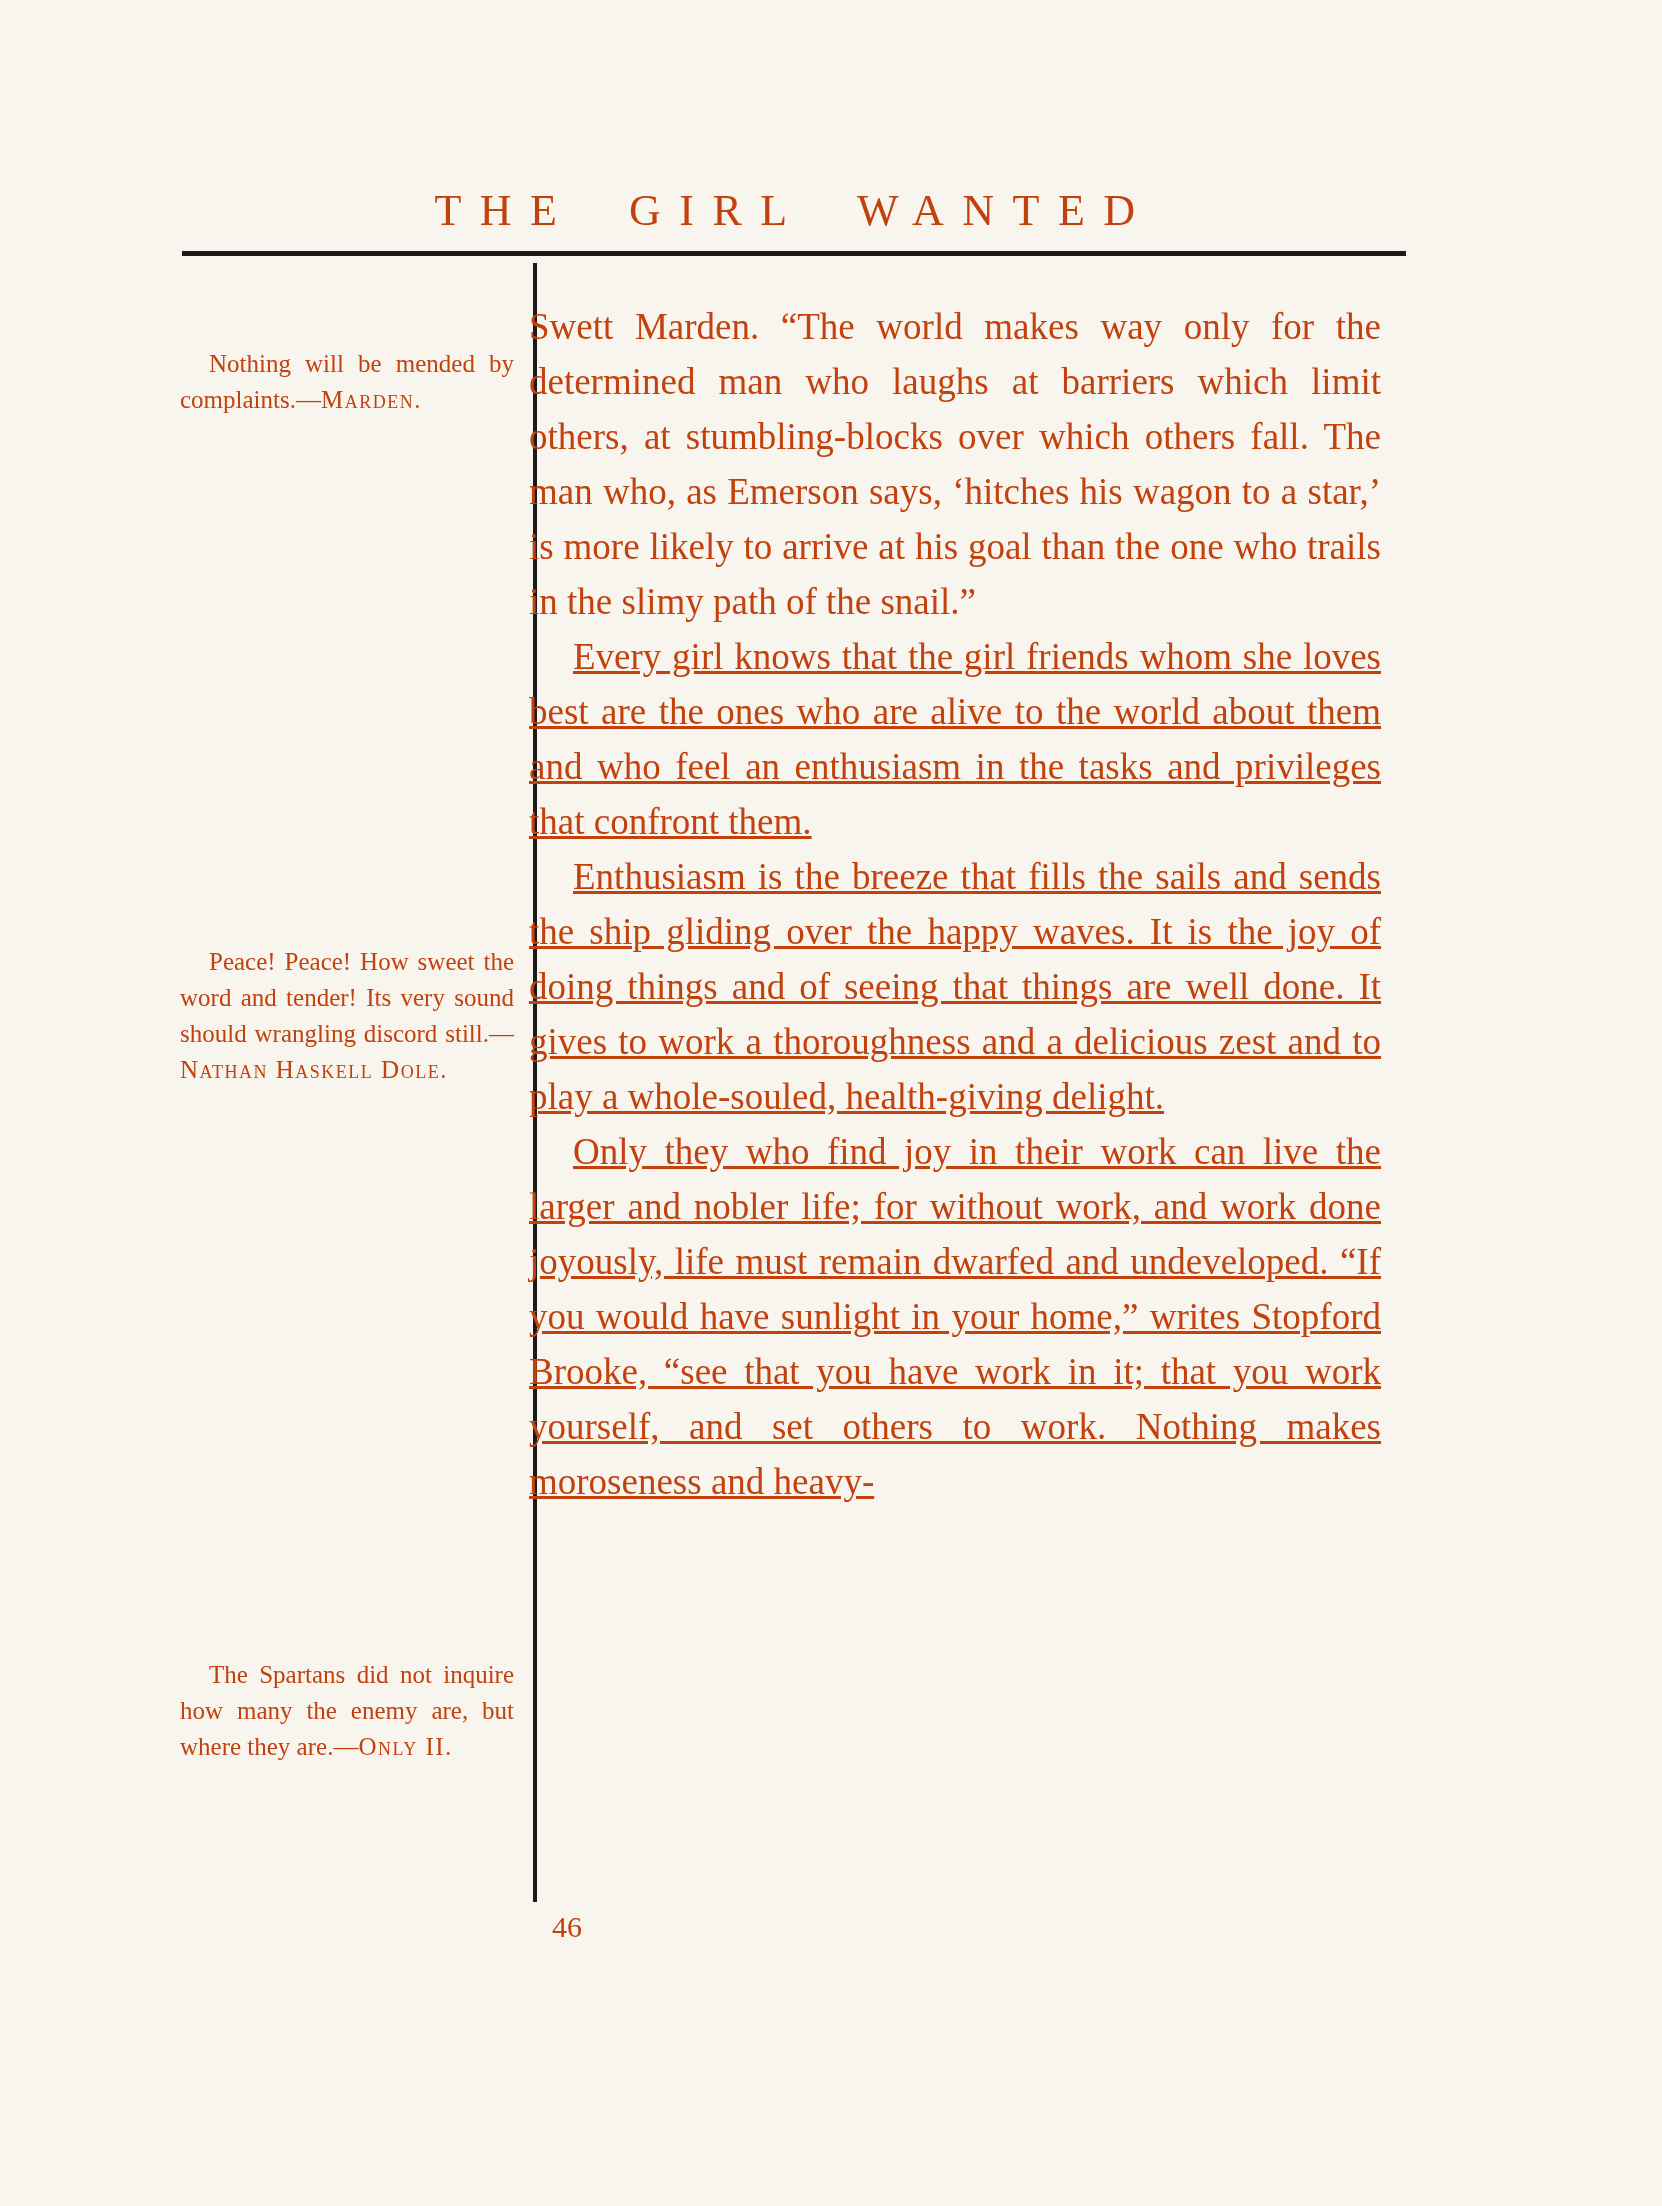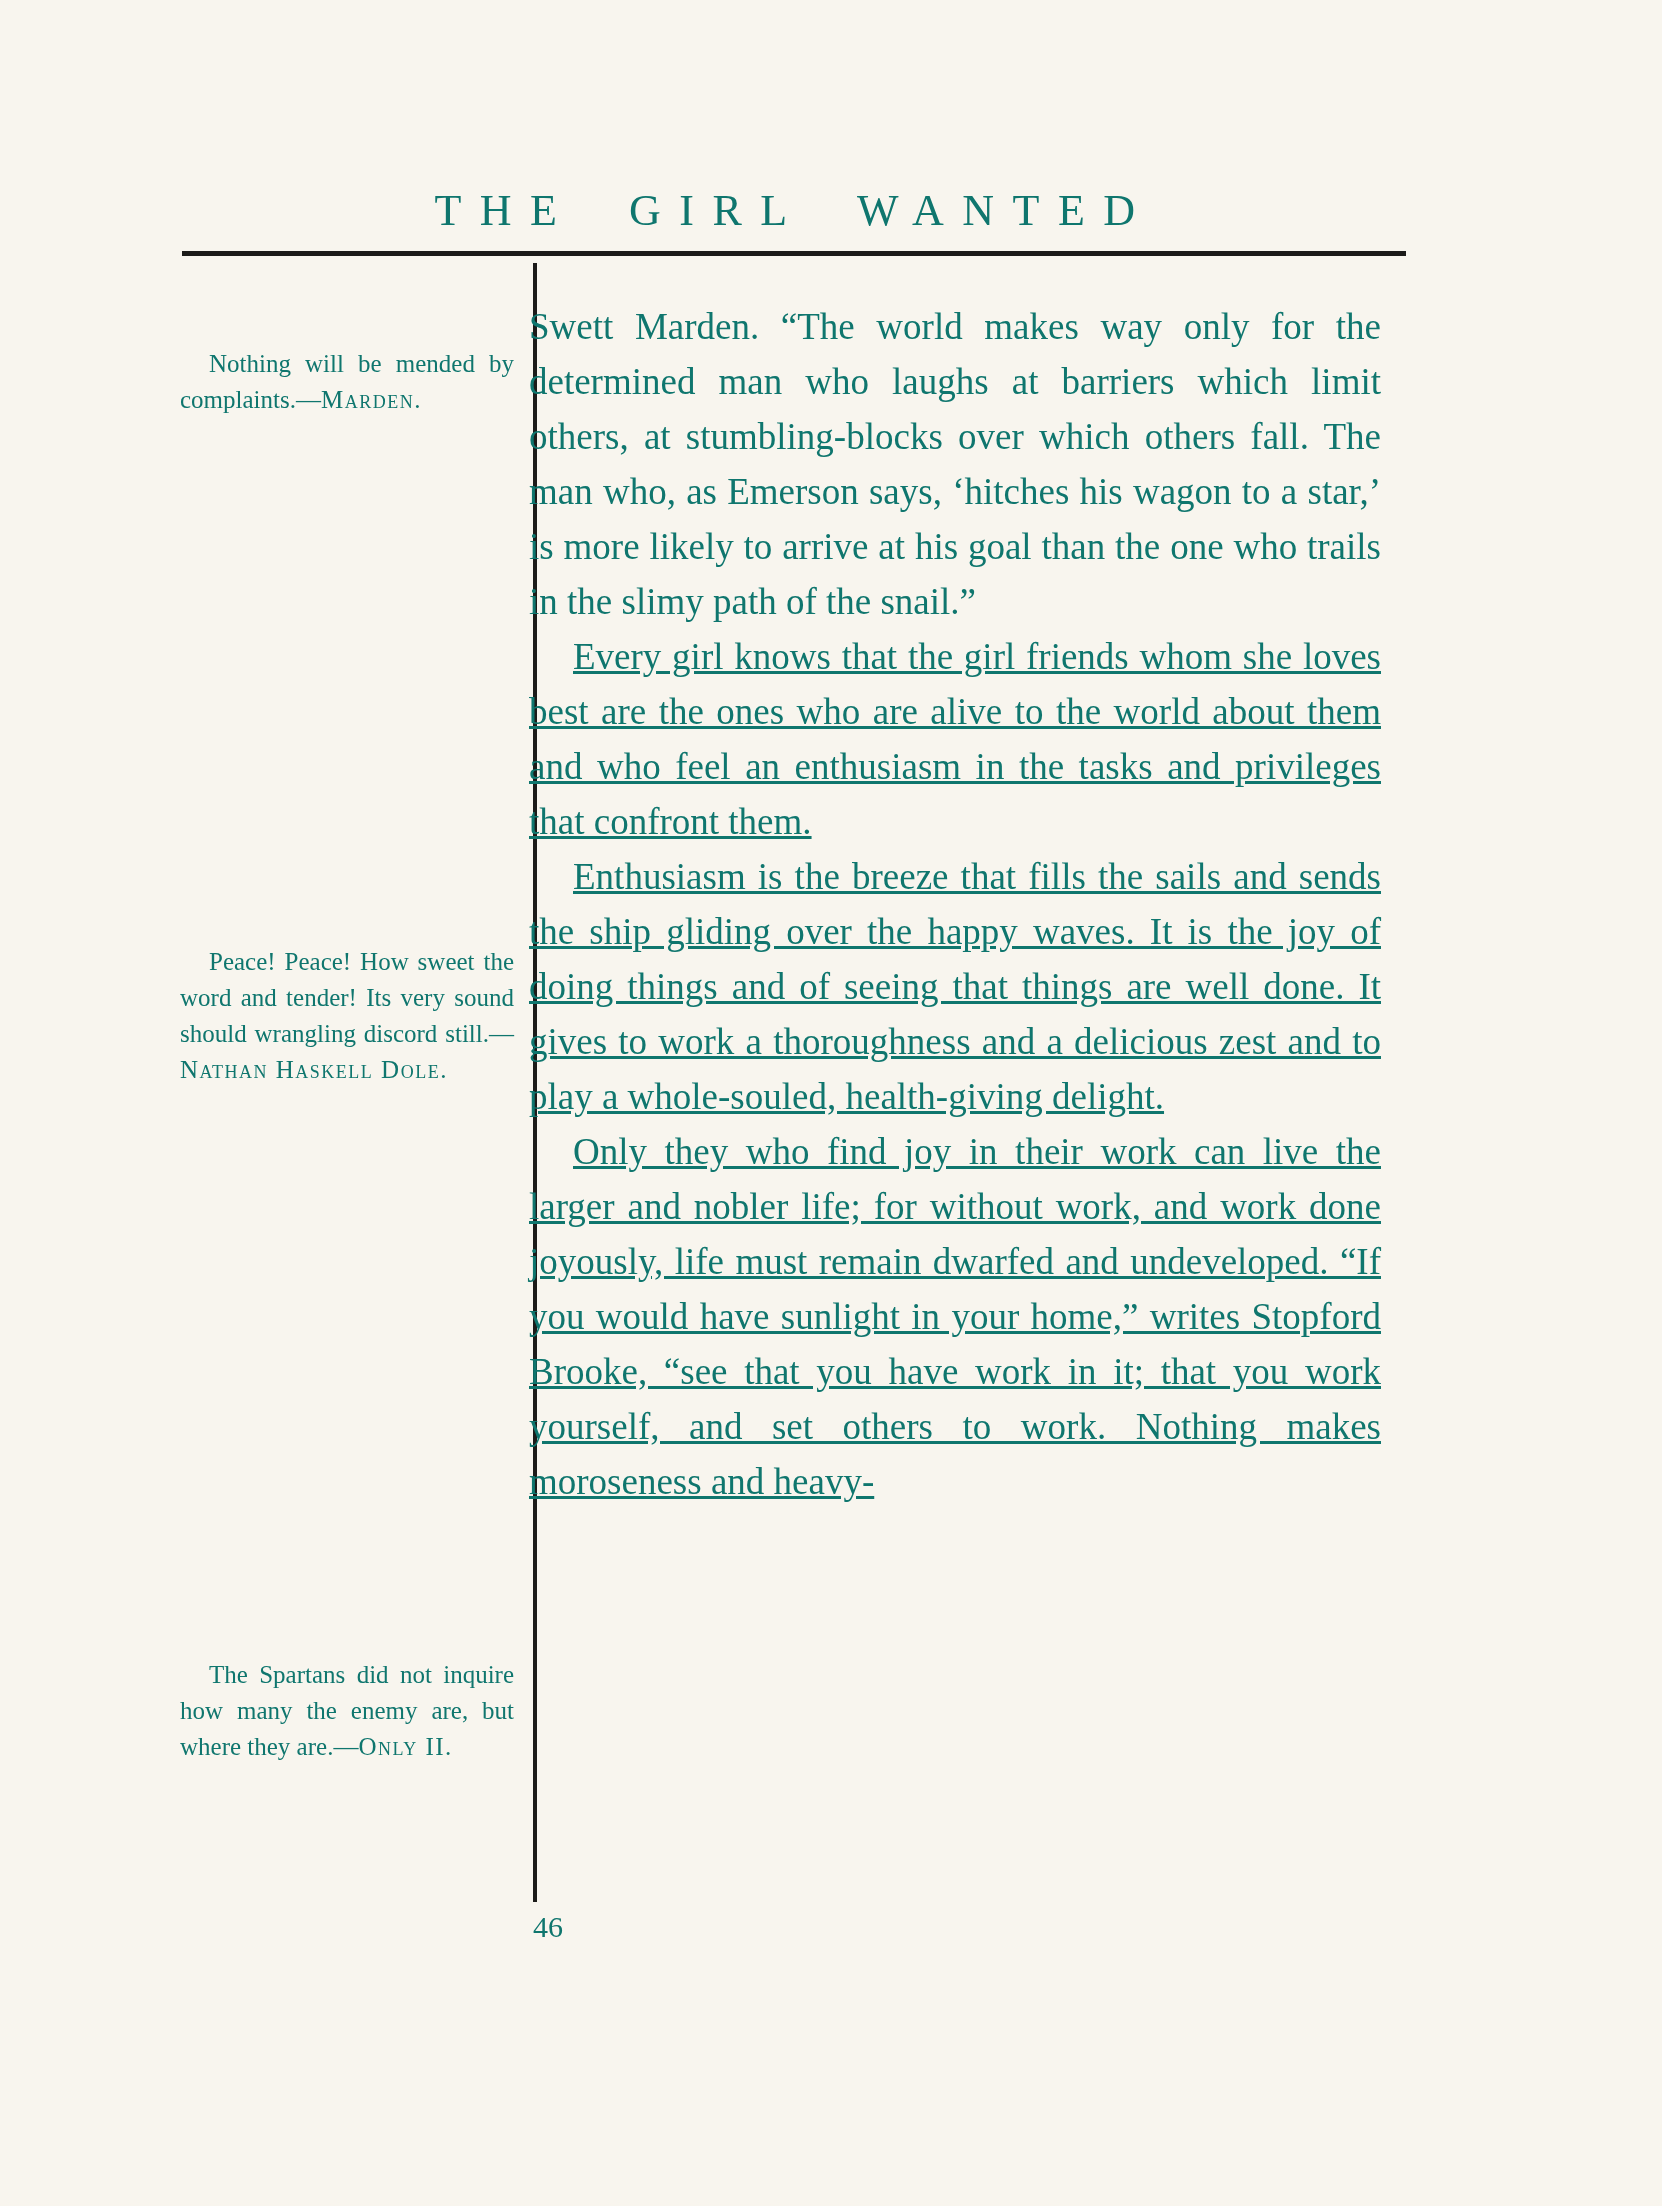--- a/index.html
+++ b/index.html
@@ -6,21 +6,21 @@
     margin: 0;
     padding: 0;
     background: #e9e6dd;
   }
   .page {
     position: relative;
     width: 1663px;
     height: 2206px;
     margin: 0 auto;
     background: #f8f5ee;
-    color: #0f766e;
+    color: #c2410c;
     font-family: "Liberation Serif", serif;
     overflow: hidden;
   }
   
   .header-title {
     position: absolute;
     left: 183px;
     top: 185px;
     width: 1222px;
     text-align: center;
@@ -83,20 +83,21 @@
   .main-column p.indent {
     text-indent: 44px;
     text-decoration: underline;
   }
   
   .page-number {
     position: absolute;
     left: 533px;
     top: 1910px;
     width: 68px;
+    text-align: center;
     font-size: 30px;
   }
 </style>
 </head>
 <body>
 
 <div class="page">
 
   <div class="header-title">THE GIRL WANTED</div>
 

